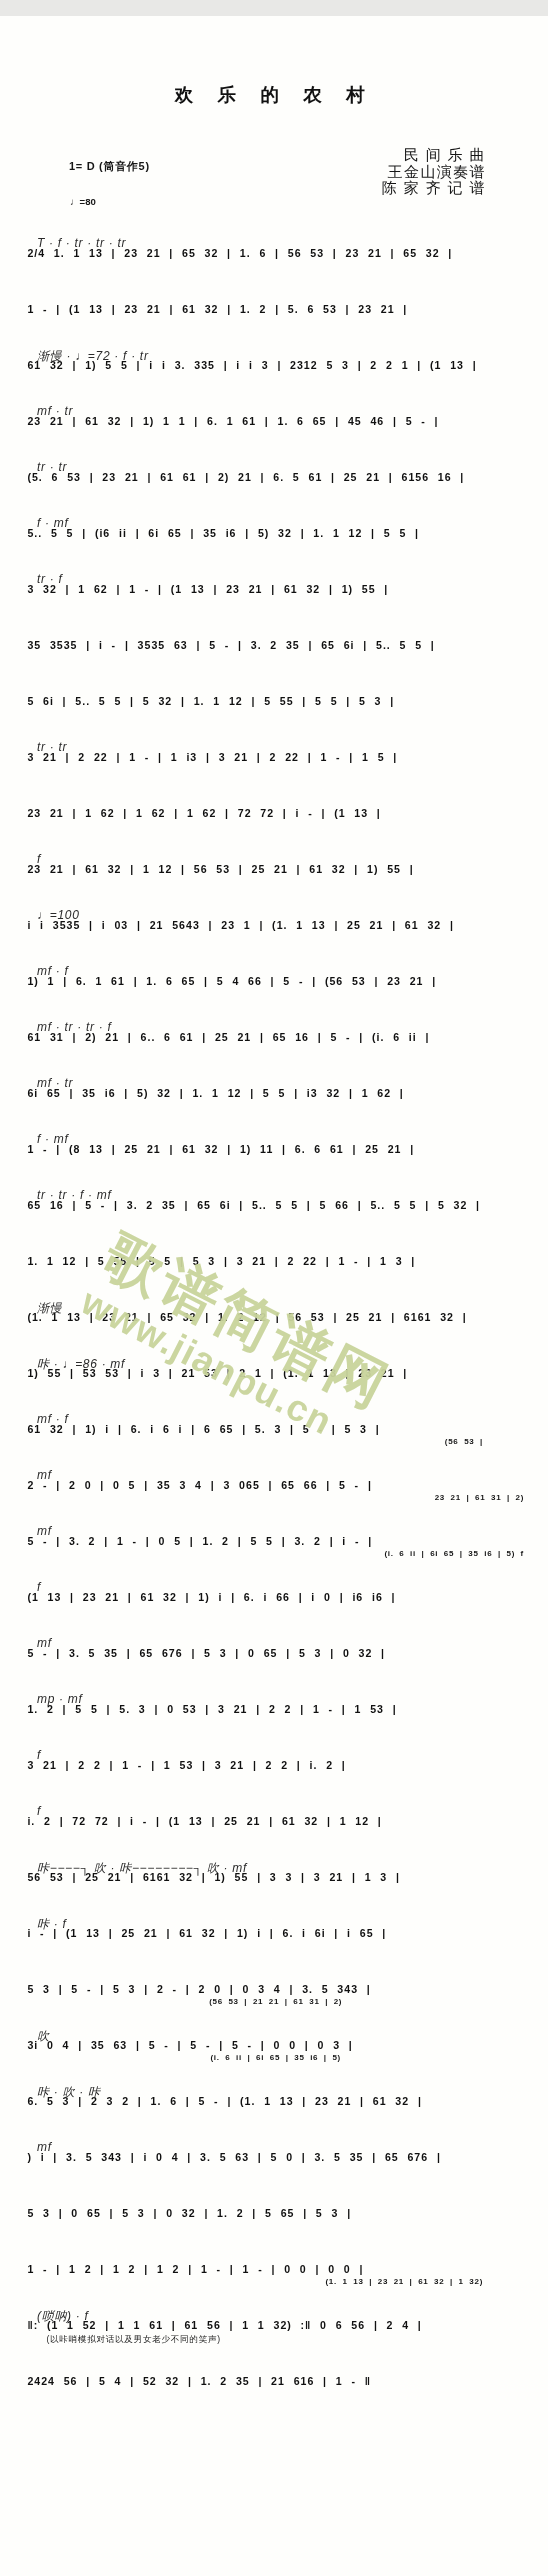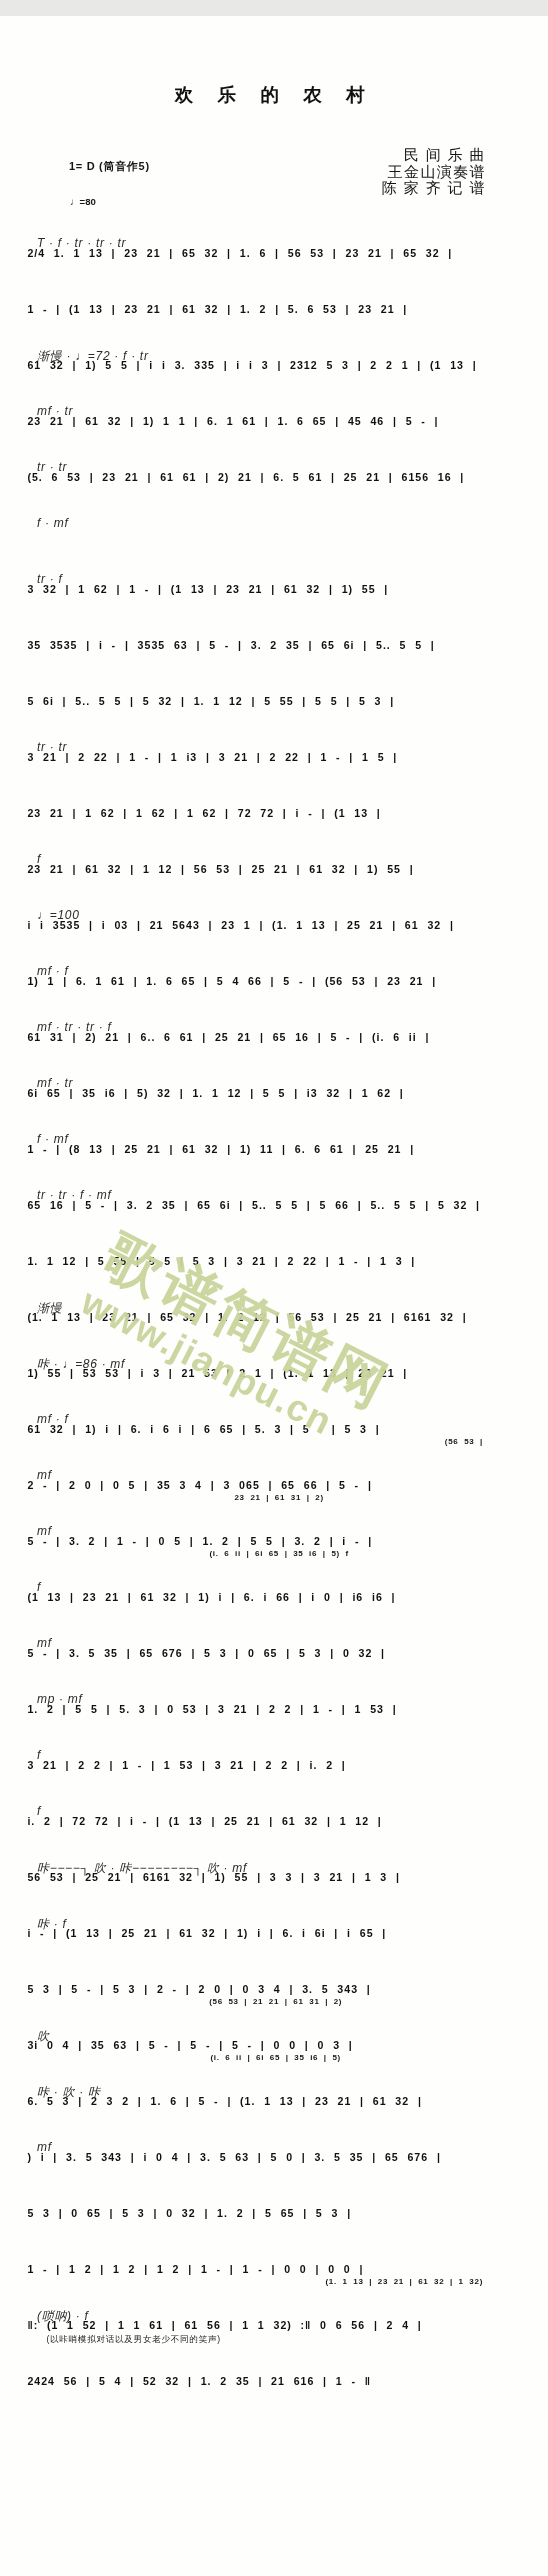--- a/index.html
+++ b/index.html
@@ -63,21 +63,21 @@
   }
   .sub{
     font-size:8px;
     font-weight:bold;
     letter-spacing:0.7px;
     word-spacing:2.7px;
     color:#161616;
     margin-top:2.1px;
     white-space:nowrap;
   }
-  .sub.left{text-align:center;padding-left:6.9px;}
+  .sub.left{text-align:right;padding-left:6.9px;}
   .sub.center{text-align:center;}
   .sub.right{text-align:right;padding-right:41px;}
   .caption{
     font-size:8.6px;
     margin-top:2.7px;
     padding-left:19px;
     letter-spacing:0.7px;
     color:#1c1c1c;
   }
   
@@ -151,20 +151,21 @@
       <div class="notes">23 21 | 61 32 | 1) 1 1 | 6. 1 61 | 1. 6 65 | 45 46 | 5 - |</div>
     </div>
 
     <div class="line">
       <div class="marks">tr · tr</div>
       <div class="notes">(5. 6 53 | 23 21 | 61 61 | 2) 21 | 6. 5 61 | 25 21 | 6156 16 |</div>
     </div>
 
     <div class="line">
       <div class="marks">f · mf</div>
+      <div class="notes">5.. 5 5 | (i6 ii | 6i 65 | 35 i6 | 5) 32 | 1. 1 12 | 5 5 |</div>
     </div>
 
     <div class="line">
       <div class="marks">tr · f</div>
       <div class="notes">3 32 | 1 62 | 1 - | (1 13 | 23 21 | 61 32 | 1) 55 |</div>
     </div>
 
     <div class="line">
       <div class="marks"></div>
       <div class="notes">35 3535 | i - | 3535 63 | 5 - | 3. 2 35 | 65 6i | 5.. 5 5 |</div>

